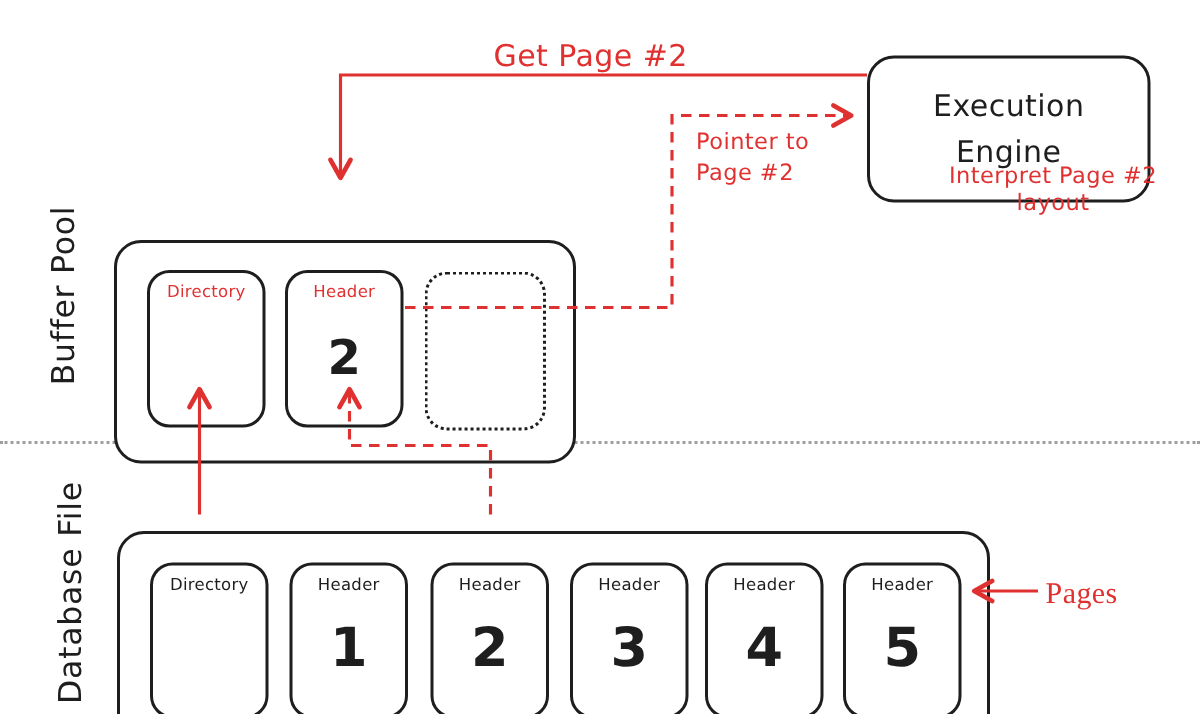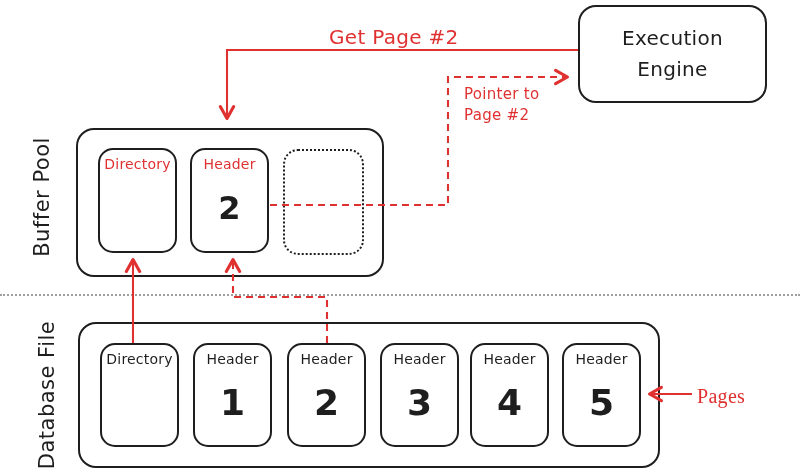--- a/index.html
+++ b/index.html
@@ -7,24 +7,24 @@
     --red:#e03131;
     --divider:#9e9e9e;
   }
   html,body{margin:0;padding:0;background:#fff;}
   .canvas{
     position:relative;width:800px;height:476px;background:#fff;overflow:hidden;
     font-family:"DejaVu Sans",sans-serif;color:var(--ink);
   }
   .box{
     position:absolute;box-sizing:border-box;background:#fff;
-    border:2.2px solid var(--ink);border-radius:18px;
+    border:2.2px solid var(--ink);border-radius:18px;margin-top:32px;
   }
   .slot{border-radius:15px;display:flex;flex-direction:column;align-items:center;}
-  .slot .hdr{margin-top:6px;font-size:14px;letter-spacing:.2px;}
+  .slot .hdr{margin-top:6px;font-size:11px;letter-spacing:.2px;}
   .slot .num{flex:1;display:flex;align-items:center;justify-content:center;
     font-size:36px;font-weight:bold;padding-bottom:8px;}
   .red-text{position:absolute;color:var(--red);font-size:20px;letter-spacing:.3px;}
   .rot-label{
     position:absolute;width:160px;height:30px;display:flex;align-items:center;justify-content:center;
     transform:rotate(-90deg);font-size:21px;letter-spacing:.5px;color:var(--ink);white-space:nowrap;
   }
   .arrow-layer{position:absolute;left:0;top:0;z-index:6;pointer-events:none;}
   .divider{position:absolute;left:0;top:294px;width:800px;height:0;
     border-top:2.5px dotted var(--divider);}
@@ -37,20 +37,21 @@
 </head>
 <body>
 
 <div class="canvas">
 
   <div class="divider"></div>
 
   <div class="box engine" style="left:578px;top:5px;width:189px;height:98px;">
     <div class="engine-title">Execution Engine</div>
   </div>
+  <div class="red-text" style="left:606px;top:108px;width:192px;font-size:15px;text-align:center;">Interpret Page #2 layout</div>
 
   <div class="red-text" style="left:329px;top:25px;">Get Page #2</div>
   <div class="red-text" style="left:464px;top:84px;width:86px;text-align:left;font-size:15px;line-height:1.4;">Pointer to Page #2</div>
   <div class="red-text" style="left:697px;top:385px;font-family:Liberation Serif, serif;">Pages</div>
 
   <div class="rot-label" style="left:-38px;top:182px;">Buffer Pool</div>
   <div class="box" style="left:76px;top:128px;width:308px;height:149px;"></div>
   <div class="box slot" style="left:98px;top:148px;width:79px;height:105px;">
     <div class="hdr" style="color:var(--red);">Directory</div>
   </div>

